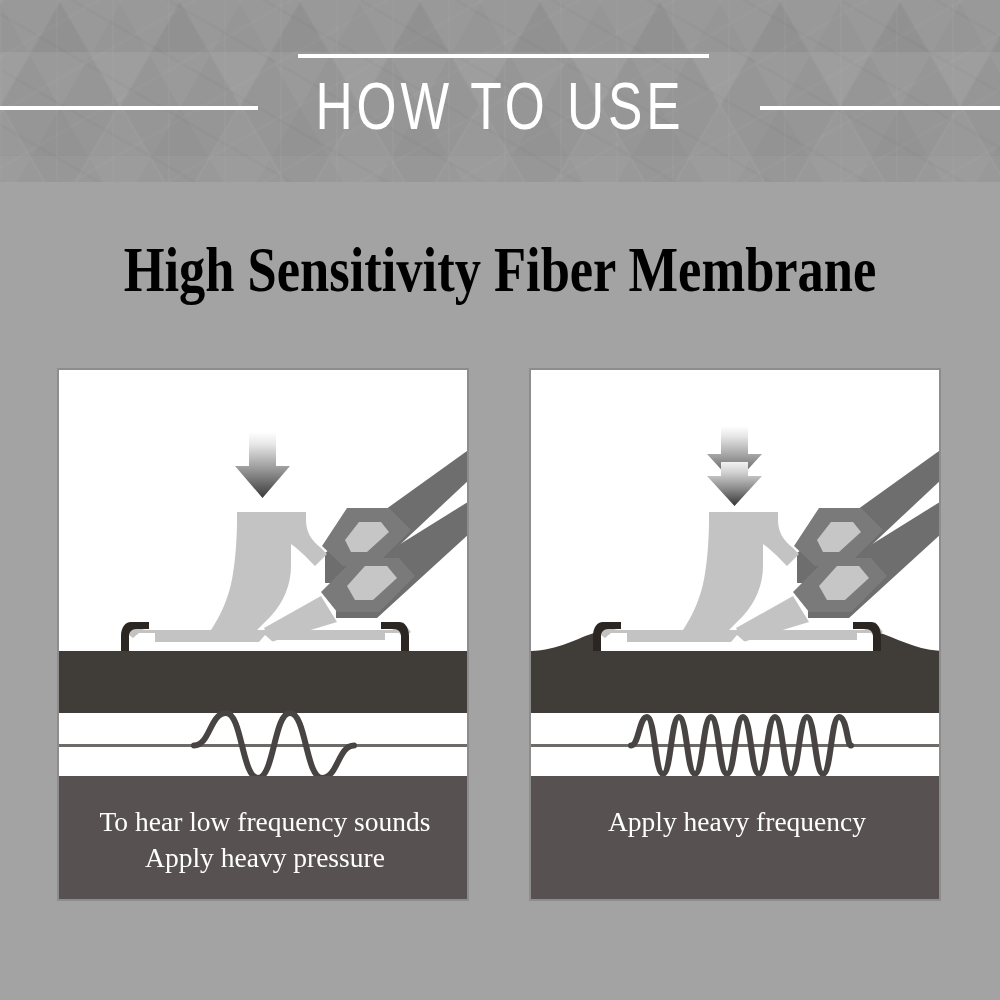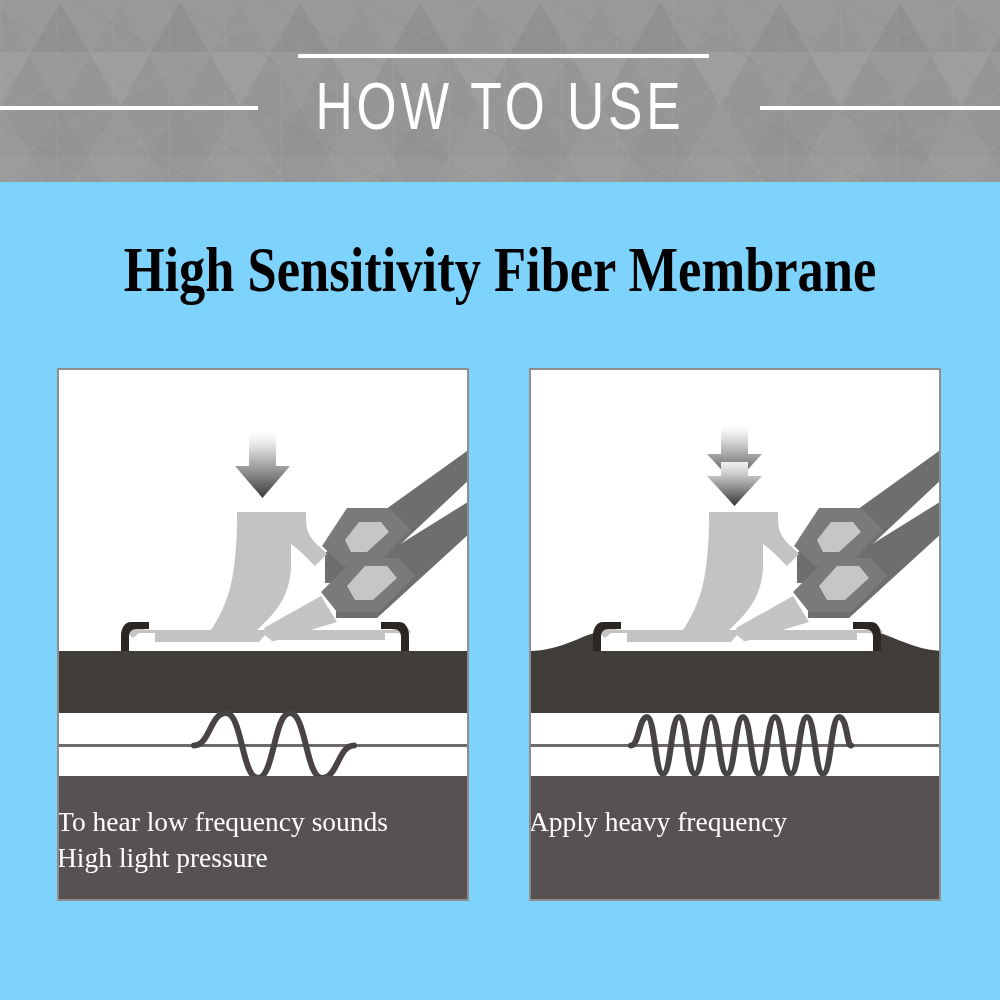--- a/index.html
+++ b/index.html
@@ -6,21 +6,21 @@
   * { margin:0; padding:0; box-sizing:border-box; }
   html, body {
     width:1000px; height:1000px;
     background:#ffffff;
     font-family:"Liberation Serif", serif;
     overflow:hidden;
   }
   #page {
     position:relative;
     width:1000px; height:1000px;
-    background:#7dd3fc;
+    background:#a3a3a3;
   }
 
   
   .banner {
     position:absolute; left:0; top:0;
     width:1000px; height:182px;
     background:#9a9a9a;
     overflow:hidden;
   }
   .banner-pattern {
@@ -95,20 +95,21 @@
   #panel-right { left:529px; }
 
   .panel-stage { position:absolute; inset:0; }
 
   
   .caption-block {
     position:absolute;
     left:-2px; bottom:-2px; width:416px; height:125px;
     background:#575251;
     color:#ffffff;
+    text-align:center;
     font-family:"Liberation Serif", serif;
     font-size:27.5px;
     line-height:36px;
     padding-top:28px;
   }
   .caption-block .cap-line { display:block; white-space:nowrap; }
 
   svg.art { position:absolute; left:0; top:0; }
 </style>
 </head>
@@ -189,21 +190,21 @@
                  C183,343 183,408 199,408
                  C215,408 215,343 231,343
                  C247,343 247,408 263,408
                  C279,408 279,375.5 295,375.5" fill="none" stroke="#474443" stroke-width="6" stroke-linecap="round"></path>
 
         <rect x="-2" y="408" width="416" height="30" fill="#ffffff"></rect>
       </svg>
 
       <div class="caption-block">
         <span class="cap-line">To hear low frequency sounds</span>
-        <span class="cap-line">High light pressure</span>
+        <span class="cap-line">Apply heavy pressure</span>
       </div>
     </div>
   </div>
 
   <div class="panel" id="panel-right">
     <div class="panel-stage">
 
       <svg class="art" width="412" height="533" viewBox="0 0 412 533">
         <defs>
           <linearGradient id="arrowGradR1" x1="0" y1="0" x2="0" y2="1">

